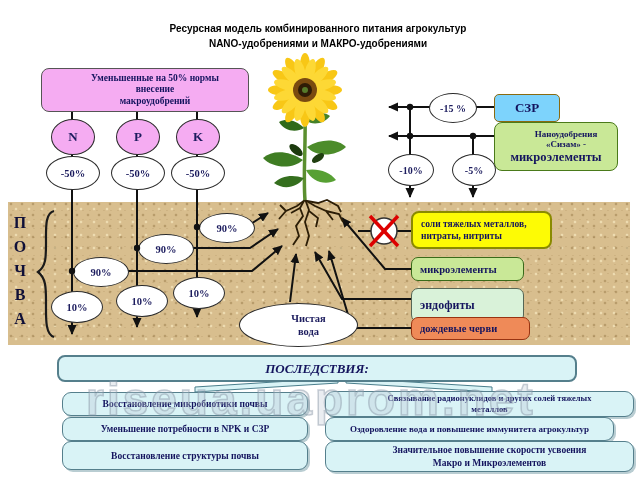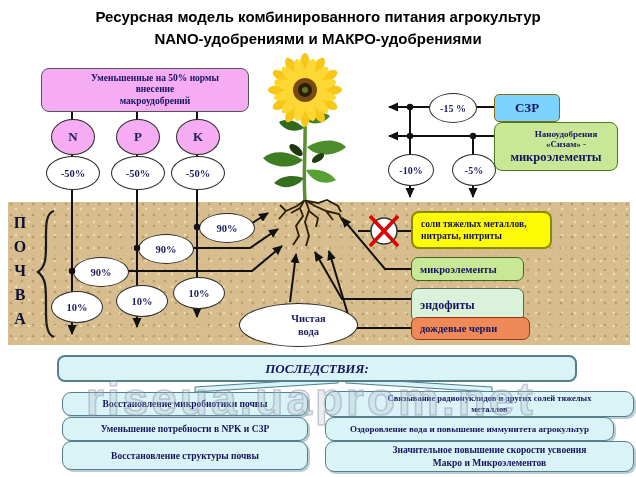--- a/index.html
+++ b/index.html
@@ -1,20 +1,20 @@
 <!DOCTYPE html>
 <html><head>
 <meta charset="utf-8">
 <style>
   html,body{margin:0;padding:0;background:#fff;}
   #stage{position:relative;width:636px;height:477px;background:#fff;overflow:hidden;
          font-family:"Liberation Serif",serif;}
   .abs{position:absolute;}
   .title{width:100%;text-align:center;font-family:"Liberation Sans",sans-serif;
-         font-weight:bold;font-size:15px;color:#000;line-height:1.45;}
+         font-weight:bold;font-size:10px;color:#000;line-height:1.45;margin-top:16px;}
   .pre{white-space:pre-line;padding-left:20px;}
   .ellipse{position:absolute;border:1.6px solid #2a2a2a;border-radius:50%;background:#fff;
            display:flex;align-items:center;justify-content:center;text-align:center;
            font-weight:bold;font-size:10.5px;color:#1c1c5e;z-index:3;}
   .box{position:absolute;display:flex;align-items:center;justify-content:center;
        text-align:center;font-weight:bold;color:#14145e;z-index:3;border-radius:8px;}
   .soil{position:absolute;left:8px;top:202px;width:622px;height:143px;z-index:1;
         background-color:#d8be8e;
         background-image:
           radial-gradient(circle at 3px 2px, rgba(110,78,28,.30) 1px, transparent 1.7px),

